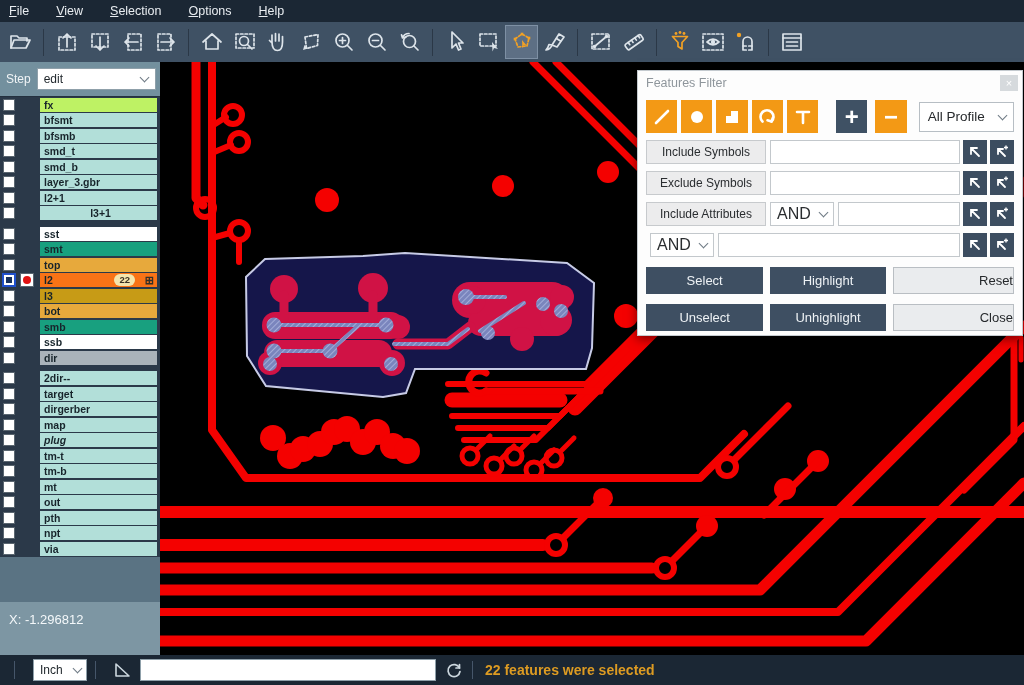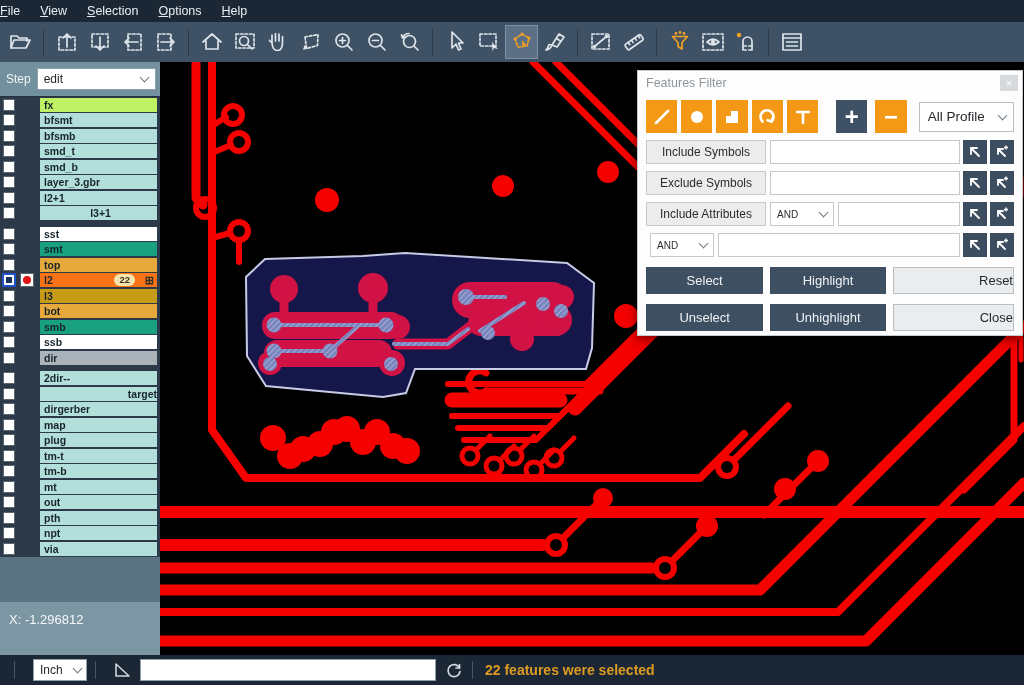--- a/index.html
+++ b/index.html
@@ -2,21 +2,21 @@
 <html><head>
 <meta charset="utf-8">
 <style>
   * { margin:0; padding:0; box-sizing:border-box; }
   html,body { width:1024px; height:685px; overflow:hidden; background:#000;
     font-family:"Liberation Sans", sans-serif; }
   .app { position:relative; width:1024px; height:685px; background:#1b2734; }
 
   
   .menubar { position:absolute; left:0; top:0; width:1024px; height:22px;
-    background:#1b2734; display:flex; align-items:center; gap:20px; }
+    background:#1b2734; display:flex; align-items:center; padding-left:9px; gap:27px; }
   .menu-item { display:inline-block; color:#e9edf1; font-size:12.5px; cursor:default; }
   .menu-item::first-letter { text-decoration:underline; }
 
   
   .toolbar { position:absolute; left:0; top:22px; width:1024px; height:40px;
     background:#3f5164; display:flex; align-items:center; padding-left:4px; }
   .tbtn { width:33px; height:34px; display:flex; align-items:center; justify-content:center;
     background:transparent; border:1px solid transparent; }
   .tbtn.active { background:#5d6f84; border:1px solid #7e90a4; }
   .tbtn svg { display:block; }
@@ -74,21 +74,21 @@
   .fic { stroke:#fff; stroke-width:2.6; fill:none; stroke-linecap:round; stroke-linejoin:round; }
   .fic-f { fill:#fff; stroke:none; }
   .profile-combo { height:30px; width:100px; margin-left:8px; border:1px solid #b7bec4; background:#fff;
     display:flex; align-items:center; padding:0 4px 0 8px; }
   .profile-combo .cval { font-size:13.5px; color:#26292c; flex:1; }
   .filter-row { display:flex; align-items:center; margin:7px 8px 0 8px; height:24px; }
   .lbl-btn { width:120px; height:24px; background:#ececed; border:1px solid #c7cacd; font-size:12px;
     color:#2a2d30; font-family:"Liberation Sans",sans-serif; flex:none; }
   .and-combo { width:64px; height:24px; background:#fff; border:1px solid #c3c8cc; margin-left:4px;
     display:flex; align-items:center; padding:0 3px 0 6px; flex:none; }
-  .and-combo .cval { font-size:10px; color:#2a2d30; flex:1; }
+  .and-combo .cval { font-size:16px; color:#2a2d30; flex:1; }
   .frow-input { flex:1; height:24px; border:1px solid #c3c8cc; background:#fff; margin-left:4px;
     font-size:12px; padding:0 4px; min-width:0; }
   .arrow-btn { width:24px; height:24px; background:#3c4d60; border:none; margin-left:3px; flex:none;
     display:flex; align-items:center; justify-content:center; }
   .action-row { display:flex; margin:10px 8px 0 8px; }
   .abtn { height:27px; border:none; font-size:13px; }
   .abtn.navy { background:#3e4f62; color:#eef2f5; }
   .abtn.light { background:#eaecee; color:#26292c; border:1px solid #b9bec3; }
   .aw1 { width:120px; } .aw2 { width:118px; margin-left:7px; } .aw3 { width:124px; margin-left:7px;text-align:right; }
 
@@ -487,33 +487,33 @@
           <span class="lname" style="background: rgb(170, 179, 186);">dir</span>
         </div>
       <div class="lgap"></div>
 
       <div class="lrow">
           <span class="cb"></span>
           <span class="lname" style="background: rgb(178, 223, 217);">2dir--</span>
         </div>
       <div class="lrow">
           <span class="cb"></span>
-          <span class="lname" style="background: rgb(178, 223, 217); text-align: right;">target</span>
+          <span class="lname" style="background: rgb(178, 223, 217);">target</span>
         </div>
       <div class="lrow">
           <span class="cb"></span>
           <span class="lname" style="background: rgb(178, 223, 217);">dirgerber</span>
         </div>
       <div class="lrow">
           <span class="cb"></span>
           <span class="lname" style="background: rgb(178, 223, 217);">map</span>
         </div>
       <div class="lrow">
           <span class="cb"></span>
-          <span class="lname" style="background: rgb(178, 223, 217);">plug</span>
+          <span class="lname" style="background: rgb(178, 223, 217); font-style: italic;">plug</span>
         </div>
       <div class="lrow">
           <span class="cb"></span>
           <span class="lname" style="background: rgb(178, 223, 217);">tm-t</span>
         </div>
       <div class="lrow">
           <span class="cb"></span>
           <span class="lname" style="background: rgb(178, 223, 217);">tm-b</span>
         </div>
       <div class="lrow">

